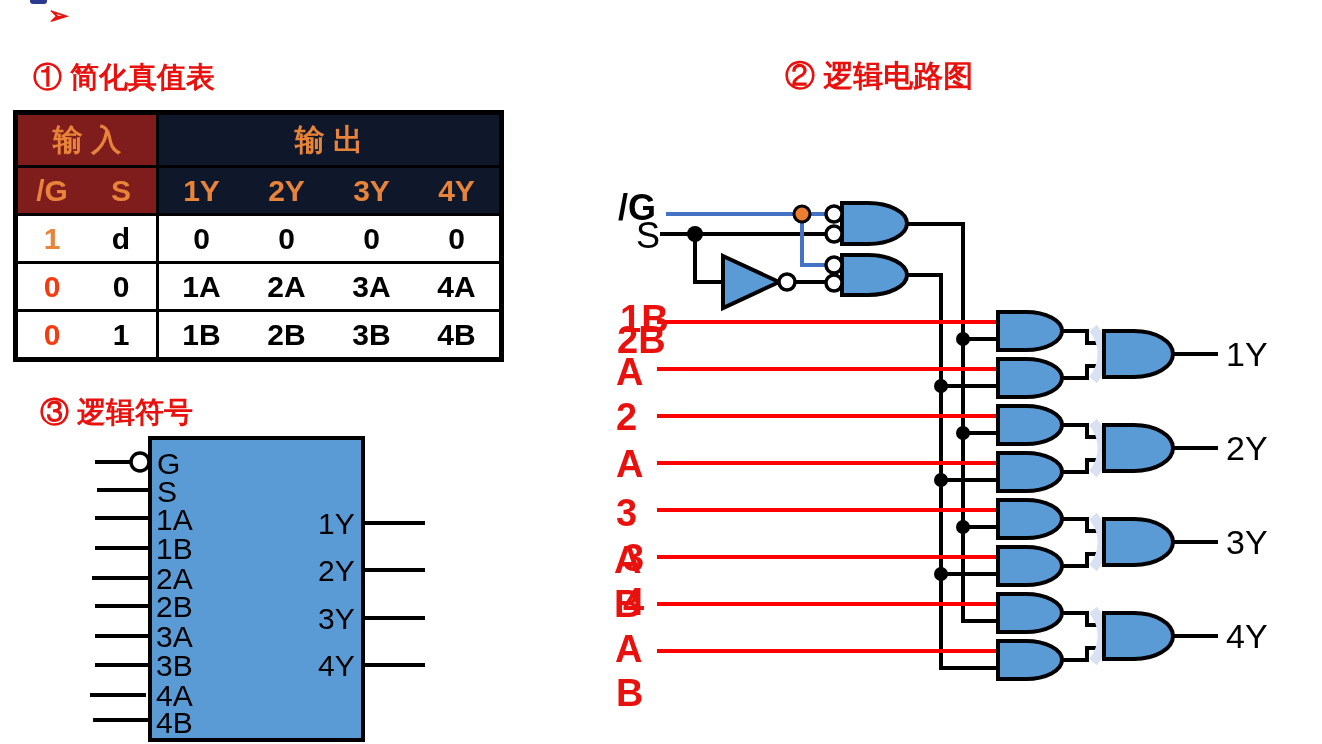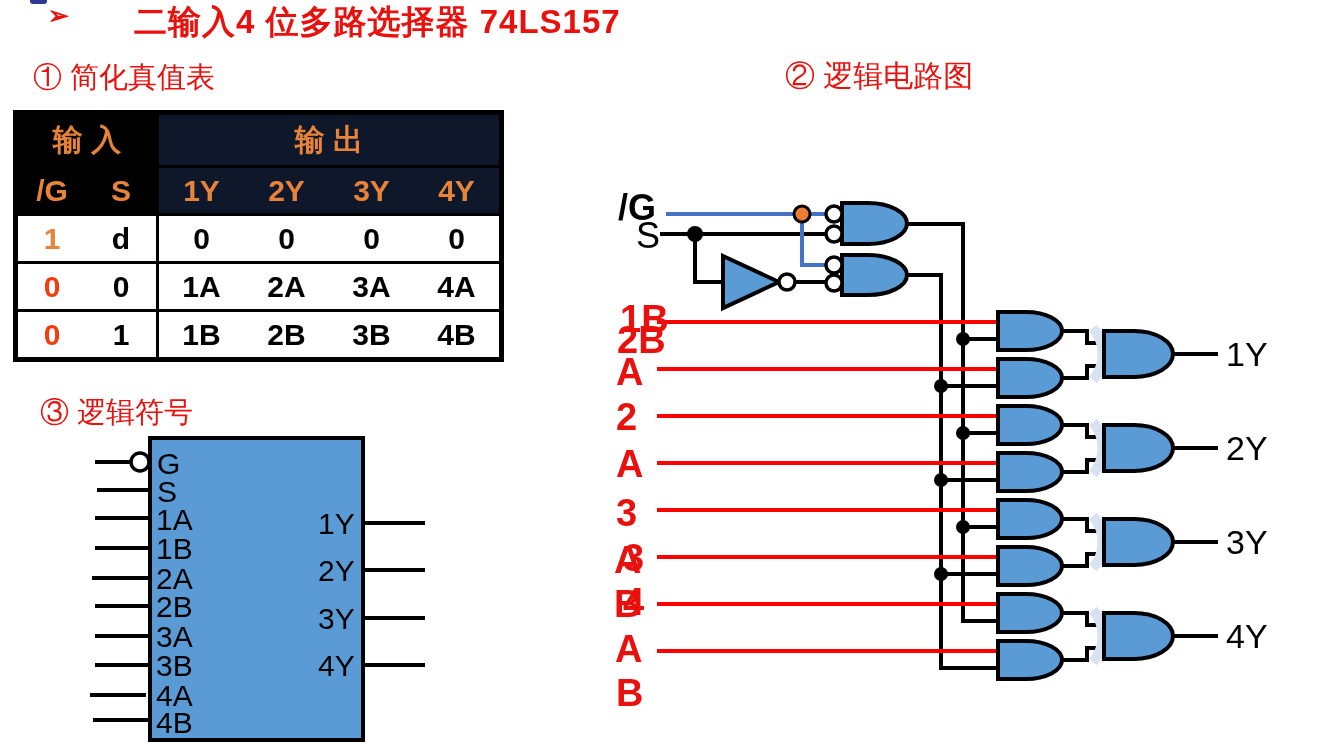--- a/index.html
+++ b/index.html
@@ -5,32 +5,32 @@
   html,body{margin:0;padding:0;background:#fff;}
   .stage{position:relative;width:1322px;height:744px;background:#fff;overflow:hidden;
          font-family:"Liberation Sans",sans-serif;}
   .abs{position:absolute;}
 
   
   .deco-blue{left:30px;top:0;width:17px;height:4px;background:#2b3990;border-radius:0 0 3px 3px;}
   .bullet{left:48px;top:1px;font-size:25px;color:#e8110d;font-weight:bold;}
   .slide-title{left:134px;top:0;font-size:33px;font-weight:bold;color:#e8110d;letter-spacing:1px;}
 
-  .section-heading{font-weight:normal;color:#e8110d;}
+  .section-heading{font-weight:bold;color:#e8110d;}
   .h-truth{left:33px;top:58px;font-size:29px;}
   .h-circuit{left:785px;top:56px;font-size:30px;}
   .h-symbol{left:40px;top:393px;font-size:29px;}
 
   
   table.tt{position:absolute;left:13px;top:110px;border-collapse:collapse;
            border:5px solid #000;table-layout:fixed;}
   table.tt td{border-top:3px solid #000;border-bottom:3px solid #000;
               text-align:center;font-weight:bold;padding:0;}
   td.vdiv{border-left:3px solid #000;}
-  .bg-yellow{background:#000000;}
+  .bg-yellow{background:#7f1d1d;}
   .bg-pink{background:#0f172a;}
   .tt-grp{font-size:30px;color:#e8833a;height:50px;}
   .tt-col{font-size:30px;color:#e8833a;height:45px;}
   .tt-val{font-size:30px;color:#000;height:45px;}
   .c-orange{color:#e8833a;}
   .c-red{color:#f43b12;}
   .w-g{width:68px;}.w-s{width:70px;}.w-y{width:85px;}
 
   
   .wire{stroke:#000;stroke-width:4;fill:none;}
@@ -48,21 +48,20 @@
   .lbl-s{fill:#000;font-size:36px;}
   .pin-lbl{fill:#000;font-size:30px;}
 </style>
 </head>
 <body>
 
 <div class="stage">
 
   <div class="abs deco-blue"></div>
   <div class="abs bullet">➢</div>
-  <div class="abs slide-title">二输入4 位多路选择器 74LS157</div>
 
   <div class="abs section-heading h-truth">① 简化真值表</div>
   <div class="abs section-heading h-symbol">③ 逻辑符号</div>
   <div class="abs section-heading h-circuit">② 逻辑电路图</div>
 
   <table class="tt">
     <tbody>
         <tr>
       <td colspan="2" class="tt-grp bg-yellow">输    入</td>
       <td colspan="4" class="tt-grp bg-pink vdiv">输        出</td>

